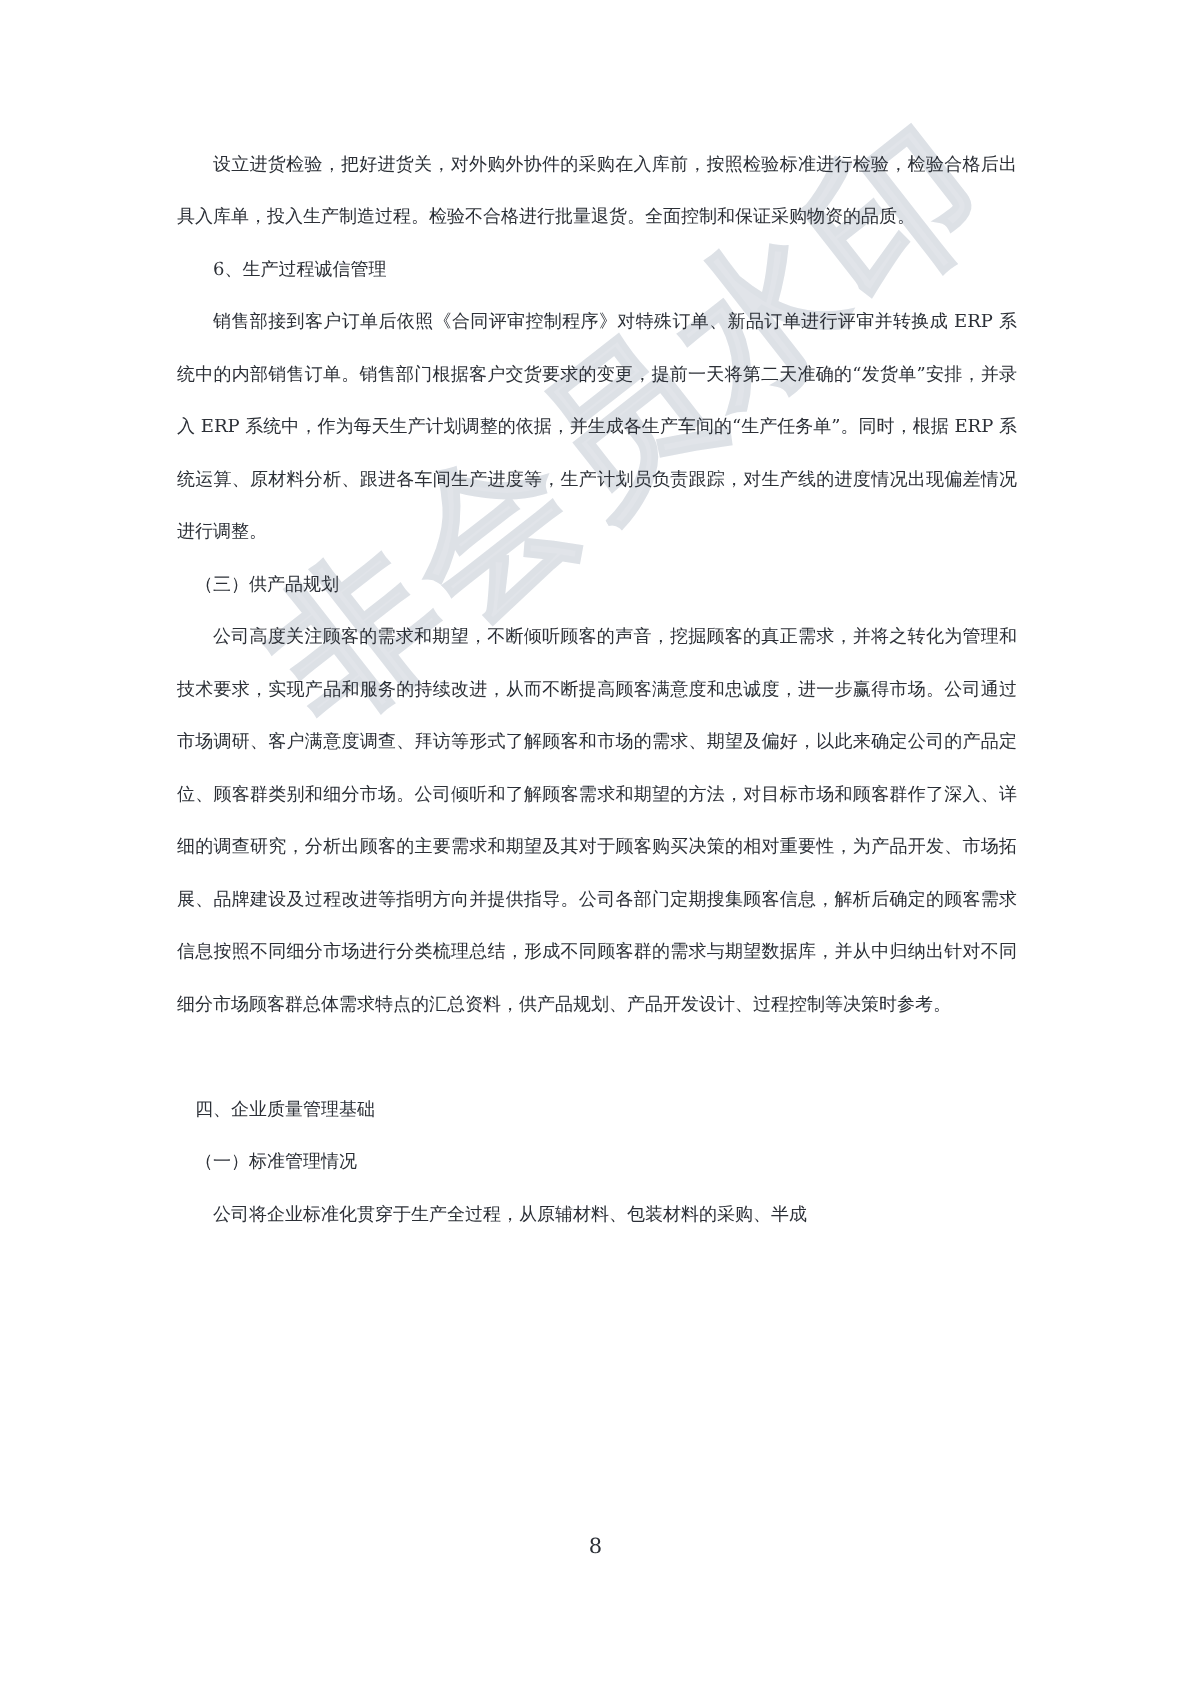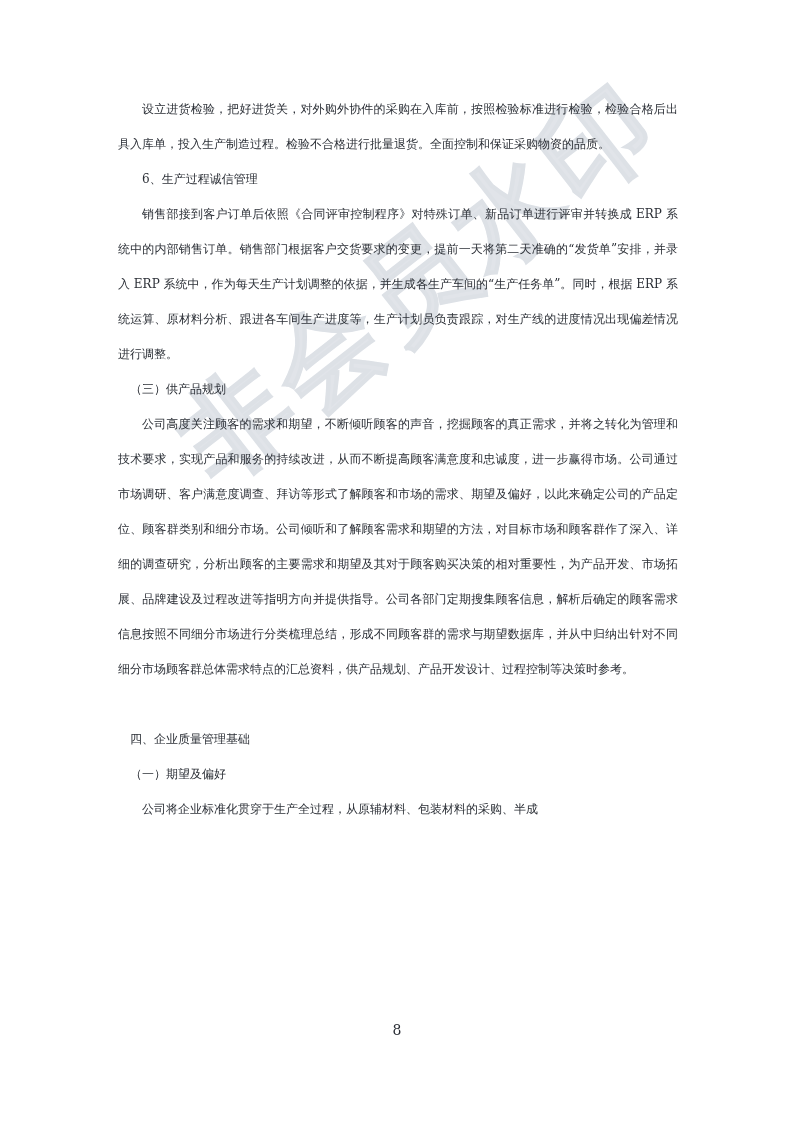--- a/index.html
+++ b/index.html
@@ -119,21 +119,21 @@
 
 
     <p class="para indent1">（三）供产品规划</p>
 
     <p class="para indent2">公司高度关注顾客的需求和期望，不断倾听顾客的声音，挖掘顾客的真正需求，并将之转化为管理和技术要求，实现产品和服务的持续改进，从而不断提高顾客满意度和忠诚度，进一步赢得市场。公司通过市场调研、客户满意度调查、拜访等形式了解顾客和市场的需求、期望及偏好，以此来确定公司的产品定位、顾客群类别和细分市场。公司倾听和了解顾客需求和期望的方法，对目标市场和顾客群作了深入、详细的调查研究，分析出顾客的主要需求和期望及其对于顾客购买决策的相对重要性，为产品开发、市场拓展、品牌建设及过程改进等指明方向并提供指导。公司各部门定期搜集顾客信息，解析后确定的顾客需求信息按照不同细分市场进行分类梳理总结，形成不同顾客群的需求与期望数据库，并从中归纳出针对不同细分市场顾客群总体需求特点的汇总资料，供产品规划、产品开发设计、过程控制等决策时参考。</p>
 
     <div class="spacer-line"></div>
 
     <p class="para indent1 bold">四、企业质量管理基础</p>
 
-    <p class="para indent1">（一）期望及偏好</p>
+    <p class="para indent1">（一）标准管理情况</p>
 
     <p class="para indent2">公司将企业标准化贯穿于生产全过程，从原辅材料、包装材料的采购、半成</p>
 
   </div>
 
   <div class="footer">
     <span class="page-number">8</span>
   </div>
 
 </div>

